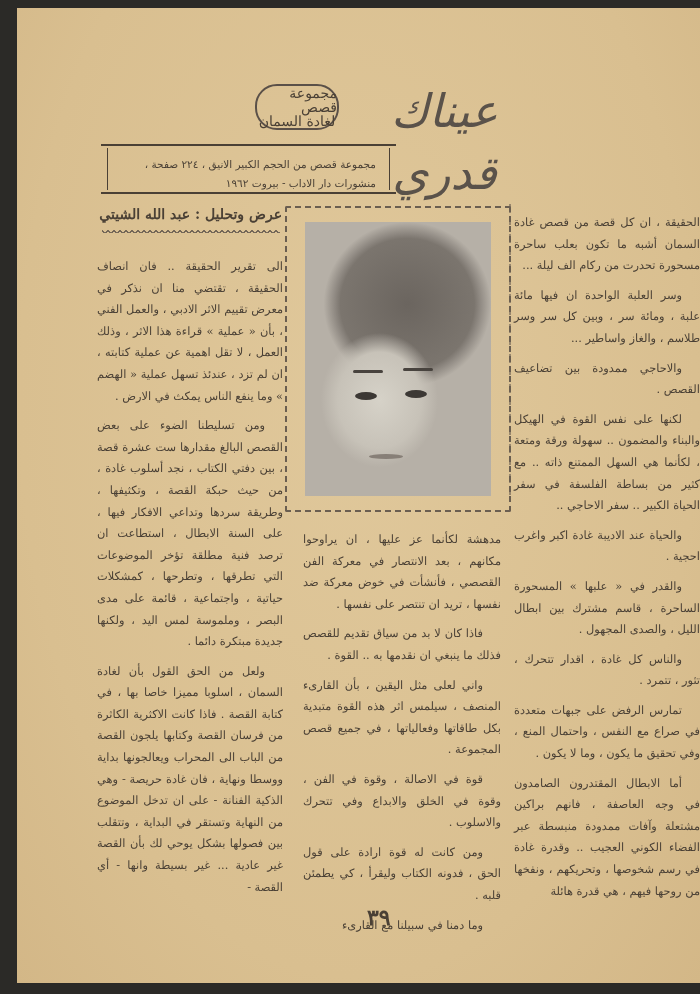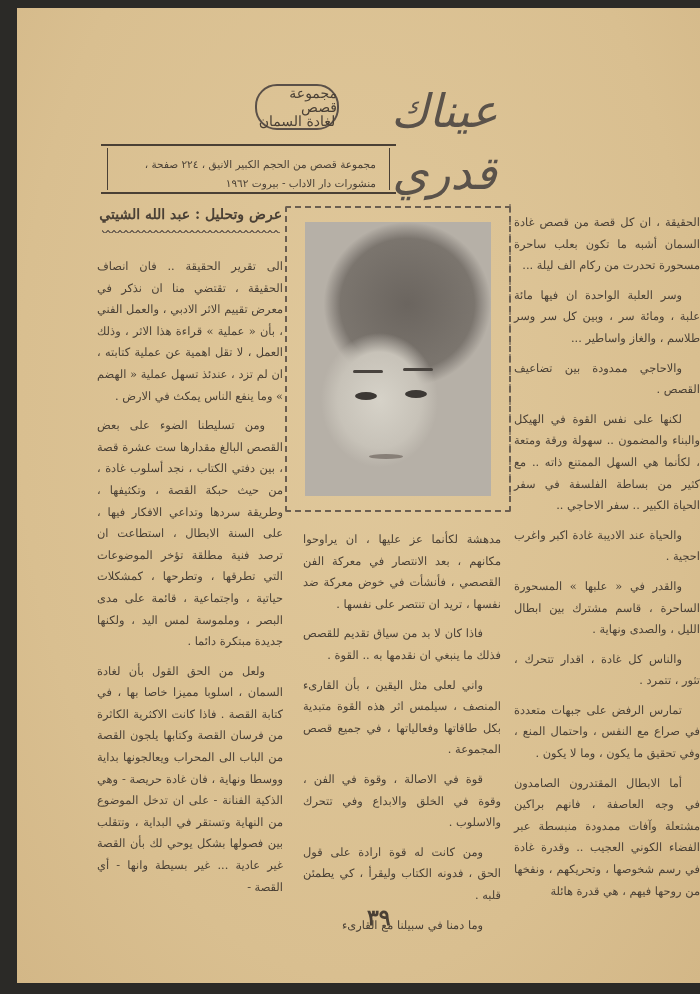--- a/index.html
+++ b/index.html
@@ -127,20 +127,20 @@
   </div>
 
   <div class="right-edge-dots"></div>
 
   <div class="col col-right">
     <p class="noindent">الحقيقة ، ان كل قصة من قصص غادة السمان أشبه ما تكون بعلب ساحرة مسحورة تحدرت من ركام الف ليلة ...</p>
     <p>وسر العلبة الواحدة ان فيها مائة علبة ، ومائة سر ، وبين كل سر وسر طلاسم ، والغاز واساطير ...</p>
     <p>والاحاجي ممدودة بين تضاعيف القصص .</p>
     <p>لكنها على نفس القوة في الهيكل والبناء والمضمون .. سهولة ورقة ومتعة ، لكأنما هي السهل الممتنع ذاته .. مع كثير من بساطة الفلسفة في سفر الحياة الكبير .. سفر الاحاجي ..</p>
     <p>والحياة عند الاديبة غادة اكبر واغرب احجية .</p>
-    <p>والقدر في « علبها » المسحورة الساحرة ، قاسم مشترك بين ابطال الليل ، والصدى ونهاية .</p>
+    <p>والقدر في « علبها » المسحورة الساحرة ، قاسم مشترك بين ابطال الليل ، والصدى المجهول .</p>
     <p>والناس كل غادة ، اقدار تتحرك ، تثور ، تتمرد .</p>
     <p>تمارس الرفض على جبهات متعددة في صراع مع النفس ، واحتمال المنع ، وفي تحقيق ما يكون ، وما لا يكون .</p>
     <p>أما الابطال المقتدرون الصامدون في وجه العاصفة ، فانهم براكين مشتعلة وآفات ممدودة منبسطة عبر الفضاء الكوني العجيب .. وقدرة غادة في رسم شخوصها ، وتحريكهم ، ونفخها من روحها فيهم ، هي قدرة هائلة</p>
   </div>
 
   <div class="page-num">٣٩</div>
 </div>
 
 </body></html>

